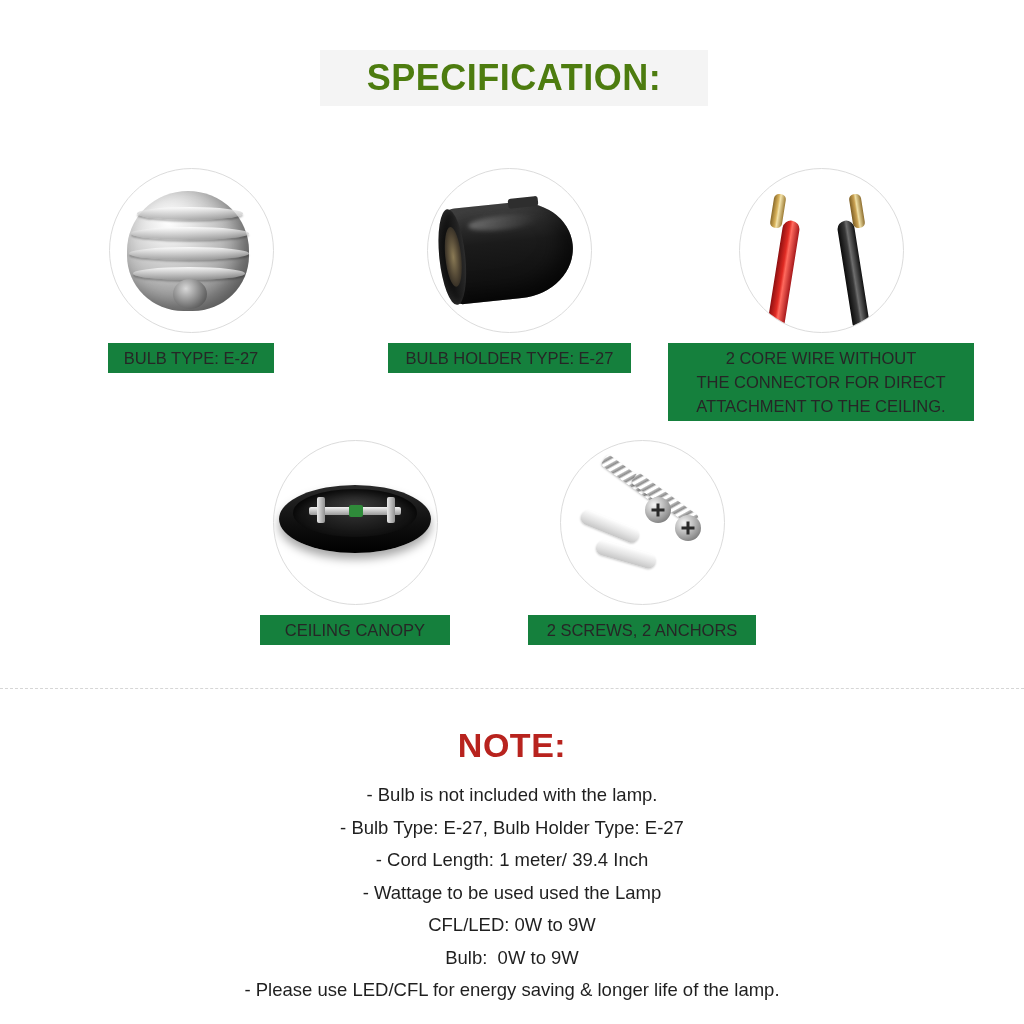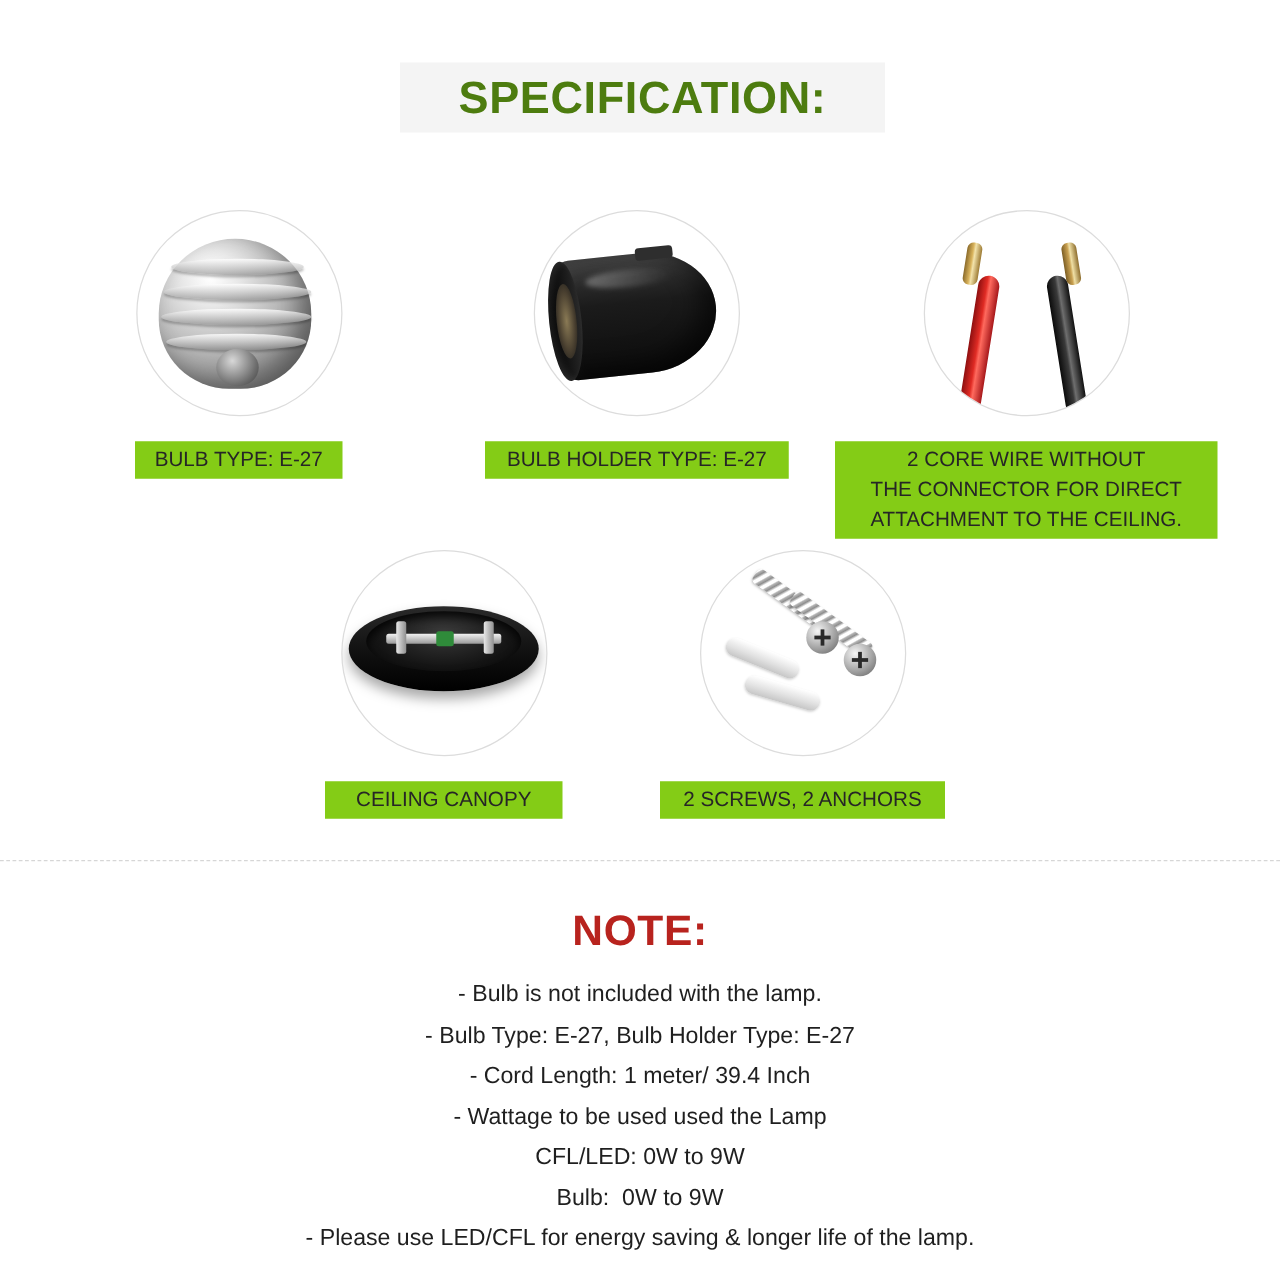--- a/index.html
+++ b/index.html
@@ -53,22 +53,22 @@
     border-radius: 50%;
     border: 1px solid #dcdcdc;
     background: #ffffff;
     position: relative;
     overflow: hidden;
     display: flex;
     align-items: center;
     justify-content: center;
   }
   .caption {
-    margin-top: 20px;
-    background: #84cc16;
+    margin-top: 10px;
+    background: #15803d;
     color: #262626;
     font-size: 16.5px;
     line-height: 24px;
     padding: 3px 10px;
     text-align: center;
     white-space: pre-line;
   }
 
   
   #item-bulb      { left: 108px; top: 168px; }

